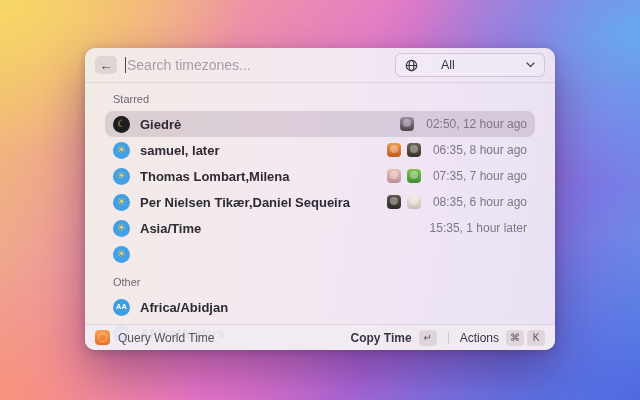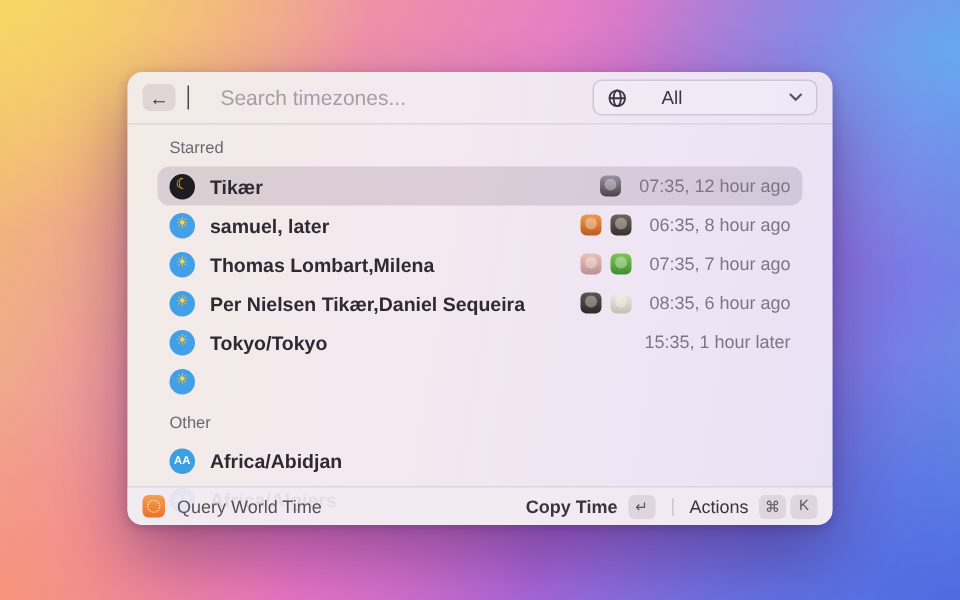--- a/index.html
+++ b/index.html
@@ -25,21 +25,21 @@
 
   
   .header { position:relative; height:35px; display:flex; align-items:center;
             padding:0 10px; border-bottom:1px solid rgba(0,0,0,0.08); }
   .back-btn { width:22px; height:18px; border-radius:5px; background:rgba(120,105,120,0.16);
               display:flex; align-items:center; justify-content:center;
               color:#3d3844; font-size:13px; line-height:1; flex:0 0 auto; cursor:default; }
   .search-wrap { position:relative; flex:1; display:flex; align-items:center; margin-left:8px; }
   .caret { width:1px; height:16px; background:#4a4450; margin-right:1px; }
   .search-input { border:none; outline:none; background:transparent; width:100%;
-                  font-family:"Liberation Sans", sans-serif; font-size:14px; color:#3d3844;margin-left:20px; }
+                  font-family:"Liberation Sans", sans-serif; font-size:14px; color:#3d3844; }
   .search-input::placeholder { color:#a79daa; }
   .filter { display:flex; align-items:center; gap:23px; width:150px; height:24px;
             padding:0 9px; border:1px solid rgba(60,45,70,0.18); border-radius:6px;
             background:rgba(255,255,255,0.18); color:#3a3540; font-size:12.5px; }
   .filter .chev { margin-left:auto; display:flex; }
 
   
   .list { position:absolute; top:36px; bottom:0; left:0; right:0; padding:0 20px; overflow:hidden; }
   .section-label { font-size:11px; color:#6e6773; margin:9px 8px 4px 8px; height:14px; }
   .row { height:26px; display:flex; align-items:center; gap:10px;
@@ -107,26 +107,26 @@
           <polyline points="1,1 4.5,4.5 8,1"></polyline>
         </svg>
       </span>
     </div>
   </div>
 
   <div class="list">
       <div class="section-label">Starred</div>
       <div class="row selected">
         <span class="tz-icon moon">☾</span>
-        <span class="row-name">Tikær</span>
+        <span class="row-name">Giedrė</span>
         <span class="row-spacer"></span>
         <span class="avatars">
           <span class="avatar" style="background: linear-gradient(rgb(154, 144, 162), rgb(78, 67, 71));"></span>
         </span>
-        <span class="row-time">07:35, 12 hour ago</span>
+        <span class="row-time">02:50, 12 hour ago</span>
       </div>
       <div class="row">
         <span class="tz-icon sun">☀</span>
         <span class="row-name">samuel, later</span>
         <span class="row-spacer"></span>
         <span class="avatars">
           <span class="avatar" style="background: linear-gradient(rgb(239, 154, 74), rgb(192, 90, 30));"></span>
           <span class="avatar" style="background: linear-gradient(rgb(110, 100, 89), rgb(56, 50, 44));"></span>
         </span>
         <span class="row-time">06:35, 8 hour ago</span>
@@ -146,21 +146,21 @@
         <span class="row-name">Per Nielsen Tikær,Daniel Sequeira</span>
         <span class="row-spacer"></span>
         <span class="avatars">
           <span class="avatar" style="background: linear-gradient(rgb(92, 87, 80), rgb(45, 42, 39));"></span>
           <span class="avatar" style="background: linear-gradient(rgb(240, 237, 231), rgb(198, 191, 180));"></span>
         </span>
         <span class="row-time">08:35, 6 hour ago</span>
       </div>
       <div class="row">
         <span class="tz-icon sun">☀</span>
-        <span class="row-name">Tokyo/Tokyo</span>
+        <span class="row-name">Asia/Time</span>
         <span class="row-spacer"></span>
         <span class="row-time">15:35, 1 hour later</span>
       </div>
       <div class="row">
         <span class="tz-icon sun">☀</span>
         <span class="row-spacer"></span>
       </div>
       <div class="section-label">Other</div>
       <div class="row">
         <span class="tz-icon initials">AA</span>

